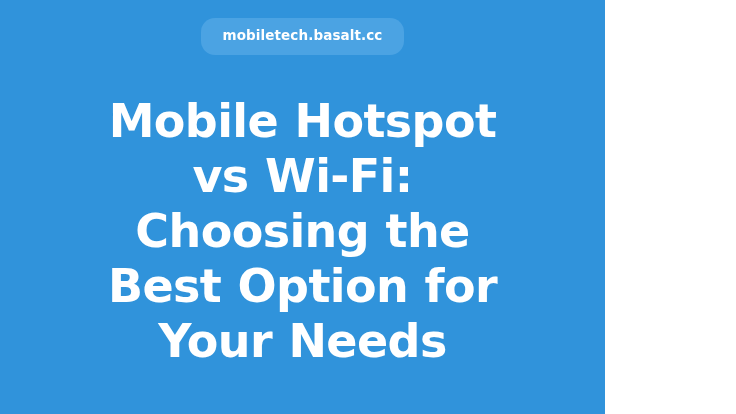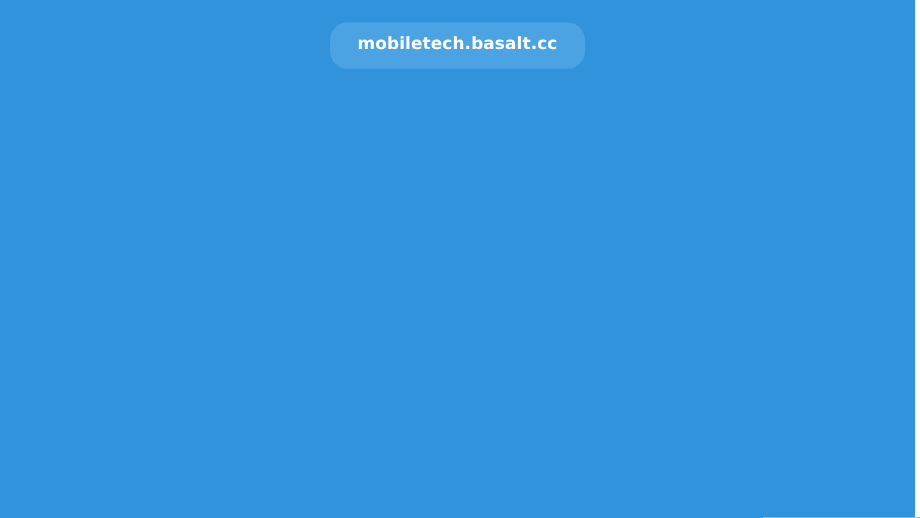--- a/index.html
+++ b/index.html
@@ -9,21 +9,21 @@
   }
   body {
     width: 736px;
     height: 414px;
     overflow: hidden;
     font-family: "DejaVu Sans", "Liberation Sans", sans-serif;
   }
 
   .canvas {
     position: relative;
-    width: 732px;
+    width: 605px;
     height: 414px;
     background: #3093db;
     box-sizing: border-box;
     display: flex;
     flex-direction: column;
     align-items: center;
   }
 
   
   .badge-row {
@@ -70,14 +70,17 @@
 </style>
 </head>
 <body>
 
 <div class="canvas">
 
   <div class="badge-row">
     <span class="domain-badge">mobiletech.basalt.cc</span>
   </div>
 
+  <div class="title-block">
+    <h1 class="hero-title">Mobile Hotspot vs Wi-Fi: Choosing the Best Option for Your Needs</h1>
+  </div>
 
 </div>
 
 </body></html>

